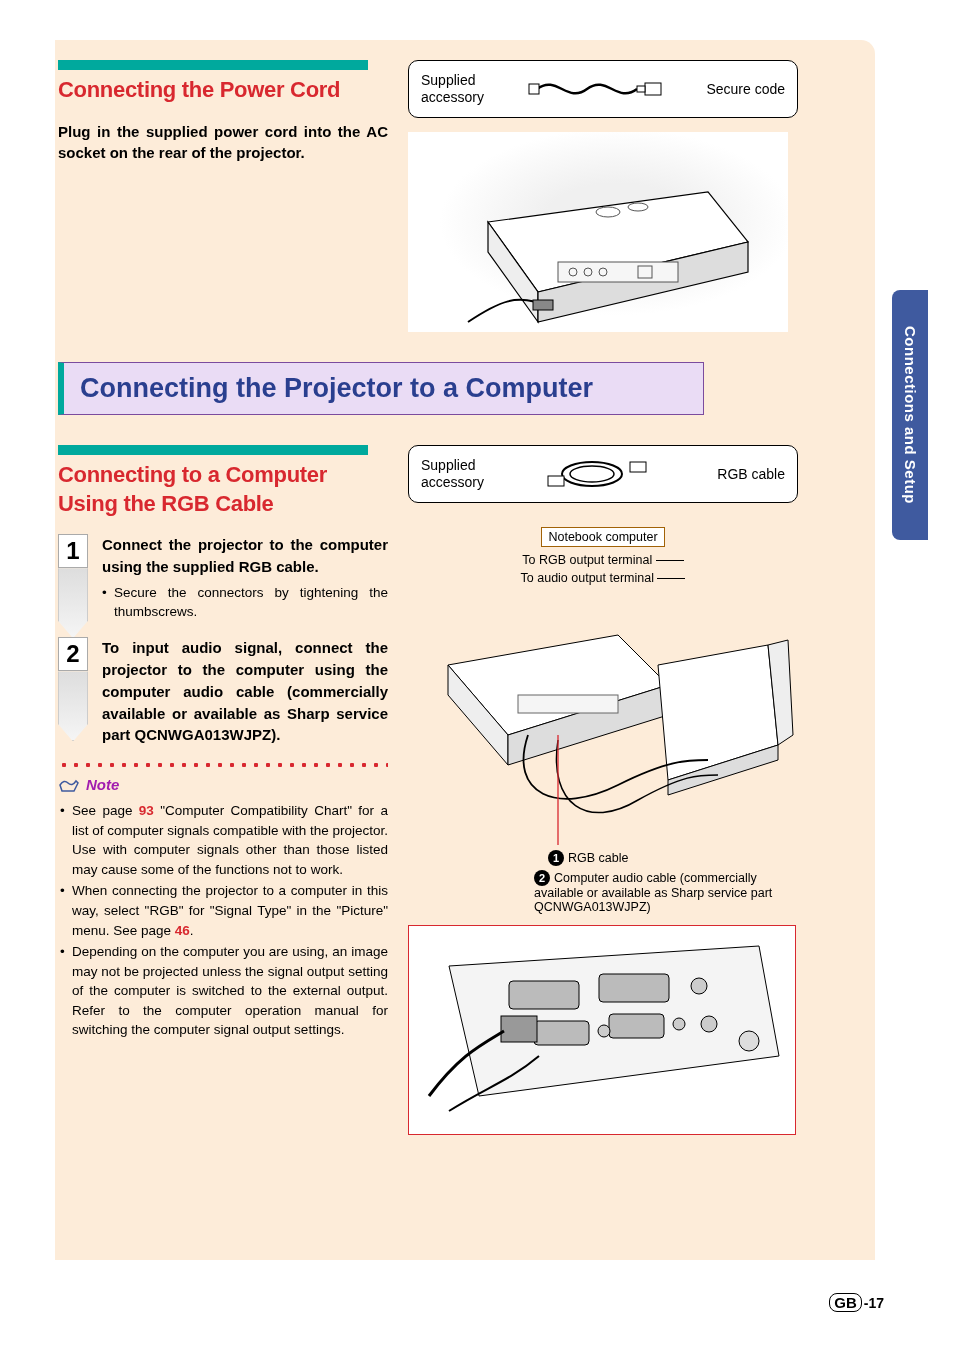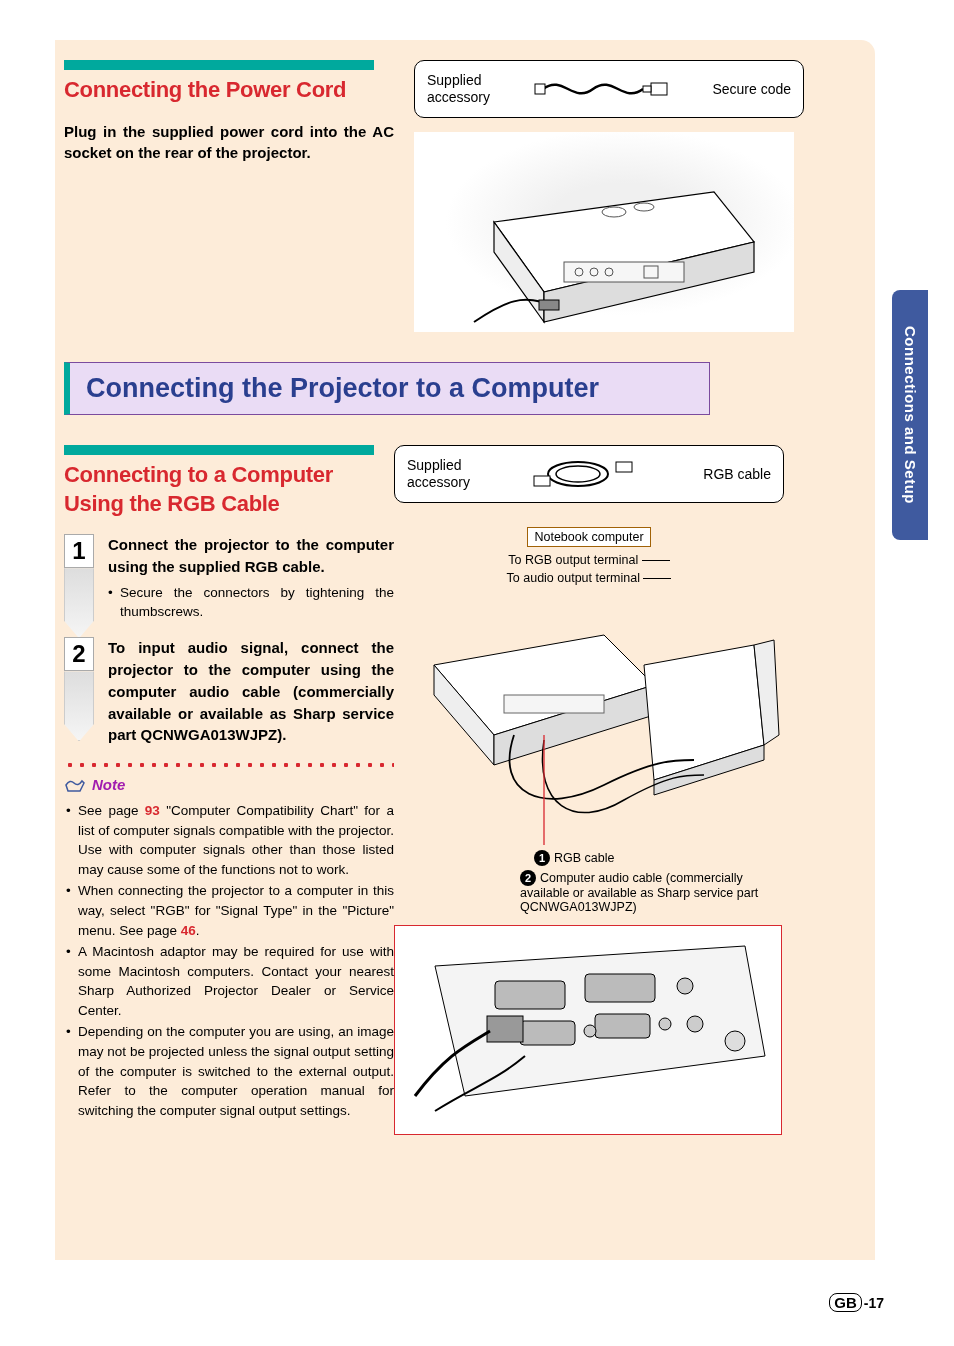--- a/index.html
+++ b/index.html
@@ -33,21 +33,21 @@
     font-size: 15px;
     writing-mode: vertical-rl;
     text-orientation: mixed;
     display: flex;
     align-items: center;
     justify-content: center;
     letter-spacing: 0.5px;
   }
   .content {
     position: absolute;
-    left: 64px;
+    left: 58px;
     top: 60px;
     width: 790px;
   }
   .teal-bar {
     width: 310px;
     height: 10px;
     background: #00a99d;
     margin-bottom: 6px;
   }
   .sec1 {
@@ -120,20 +120,21 @@
     width: 646px;
   }
   .main-heading-box h1 {
     color: #2a3f8f;
     font-size: 27px;
     font-weight: bold;
   }
   .sec2 {
     margin-top: 30px;
     display: flex;
+    gap: 20px;
     align-items: flex-start;
   }
   .steps { margin-top: 10px; }
   .step {
     position: relative;
     padding-left: 44px;
     margin-bottom: 16px;
   }
   .step-num {
     position: absolute;
@@ -342,21 +343,20 @@
         <span>Note</span>
       </div>
 
       <ul class="notes">
         <li>
           <span>See page </span><span class="pg-link">93</span><span> "Computer Compatibility Chart" for a list of computer signals compatible with the projector. Use with computer signals other than those listed may cause some of the functions not to work.</span>
         </li>
         <li>
           <span>When connecting the projector to a computer in this way, select "RGB" for "Signal Type" in the "Picture" menu. See page </span><span class="pg-link">46</span><span>.</span>
         </li>
-        <li>A Macintosh adaptor may be required for use with some Macintosh computers. Contact your nearest Sharp Authorized Projector Dealer or Service Center.</li>
         <li>Depending on the computer you are using, an image may not be projected unless the signal output setting of the computer is switched to the external output. Refer to the computer operation manual for switching the computer signal output settings.</li>
       </ul>
     </div>
 
     <div class="right-col">
       <div class="accessory-box">
         <div class="label-text">Supplied accessory</div>
         <div class="cable-drawing">
           <svg class="rgb-cable" viewBox="0 0 110 36">
             <ellipse cx="50" cy="18" rx="30" ry="12" fill="none" stroke="#000" stroke-width="2"></ellipse>

